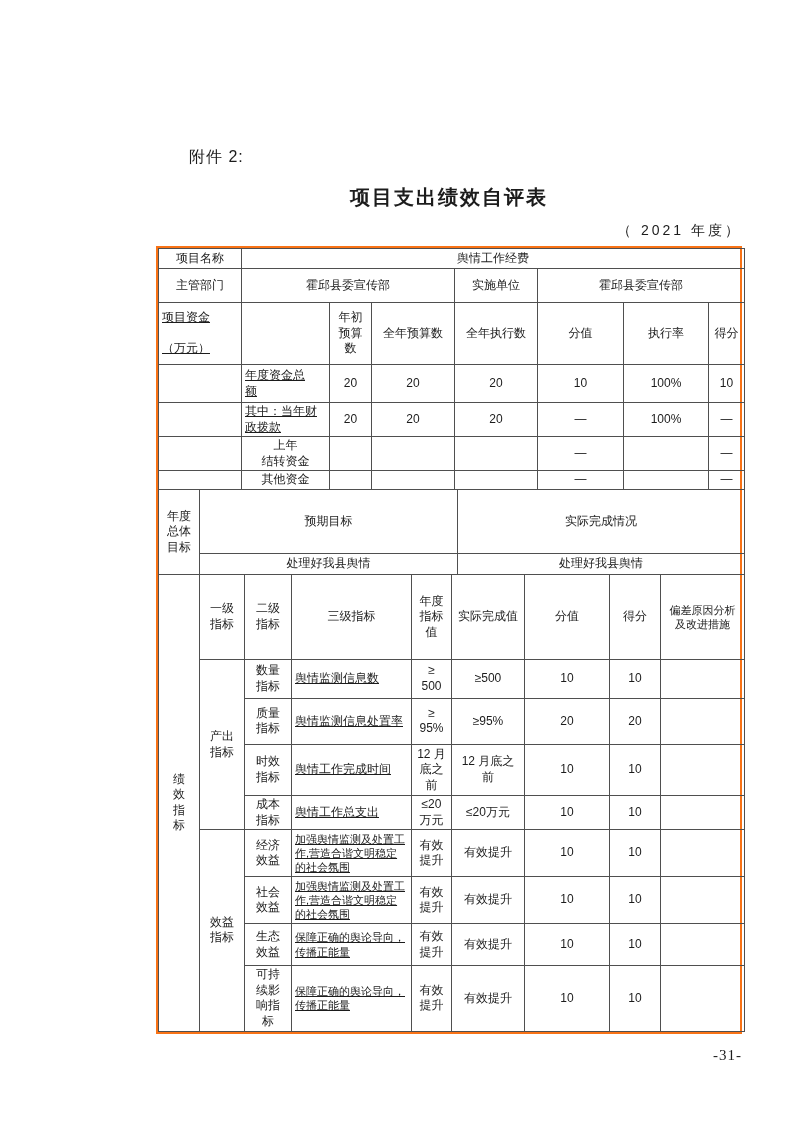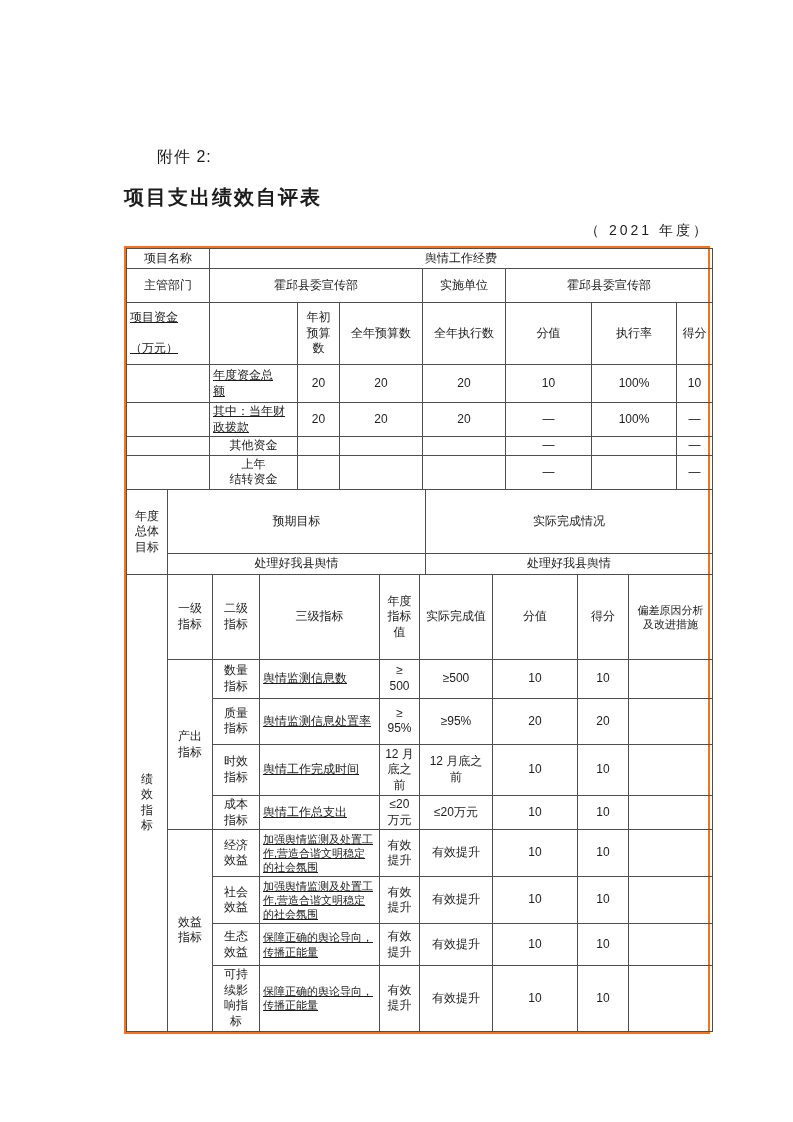--- a/index.html
+++ b/index.html
@@ -5,23 +5,23 @@
   html,body{margin:0;padding:0;background:#e8e8e8;}
   .doc{
     position:relative;
     width:793px;height:1122px;
     background:#ffffff;
     font-family:"Liberation Sans","DejaVu Sans",sans-serif;
     color:#1c1c1c;
     overflow:hidden;
     margin:0 auto;
   }
-  .content{position:absolute;left:88px;top:147px;width:586px;padding-left:36px;}
+  .content{position:absolute;left:120px;top:147px;width:586px;padding-left:36px;}
   .attach{font-size:16px;margin-left:33px;letter-spacing:1px;}
-  .title{font-size:20px;font-weight:bold;margin-top:16px;letter-spacing:2px;}
+  .title{text-align:center;font-size:20px;font-weight:bold;margin-top:16px;letter-spacing:2px;}
   .yearline{text-align:right;font-size:14px;margin-top:11px;letter-spacing:3px;}
   .tablewrap{margin-top:6px;border:2px solid #f97316;}
   table{border-collapse:collapse;width:100%;table-layout:fixed;}
   table + table{margin-top:-1px;}
   td{
     border:1px solid #4f4f4f;
     font-size:12px;
     text-align:center;
     vertical-align:middle;
     padding:1px 3px;
@@ -96,34 +96,34 @@
           <td></td>
           <td class="left">其中：当年财
 政拨款</td>
           <td>20</td>
           <td>20</td>
           <td>20</td>
           <td>—</td>
           <td>100%</td>
           <td>—</td>
         </tr>
-        <tr style="height:17px">
-          <td></td>
-          <td>其他资金</td>
-          <td></td>
-          <td></td>
-          <td></td>
-          <td>—</td>
-          <td></td>
-          <td>—</td>
-        </tr>
         <tr style="height:30px">
           <td></td>
           <td>上年
 结转资金</td>
+          <td></td>
+          <td></td>
+          <td></td>
+          <td>—</td>
+          <td></td>
+          <td>—</td>
+        </tr>
+        <tr style="height:17px">
+          <td></td>
+          <td>其他资金</td>
           <td></td>
           <td></td>
           <td></td>
           <td>—</td>
           <td></td>
           <td>—</td>
         </tr>
       </tbody>
         </table>
 
@@ -274,15 +274,16 @@
           <td>有效提升</td>
           <td>10</td>
           <td>10</td>
           <td></td>
         </tr>
       </tbody>
         </table>
 
     </div>
 
+    <div class="pagenum">-31-</div>
 
   </div>
 </div>
 
 </body></html>

